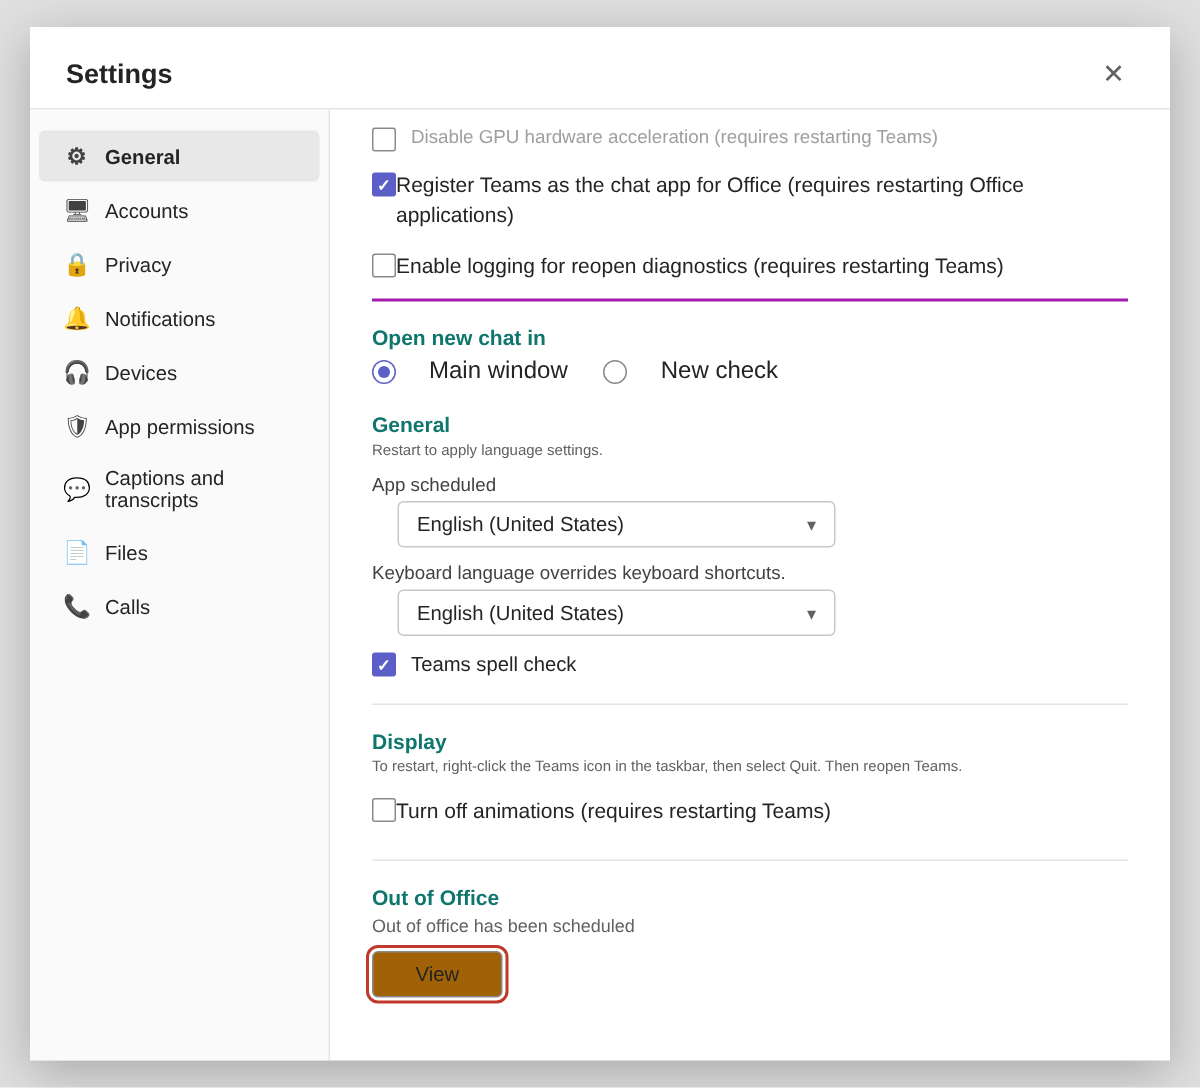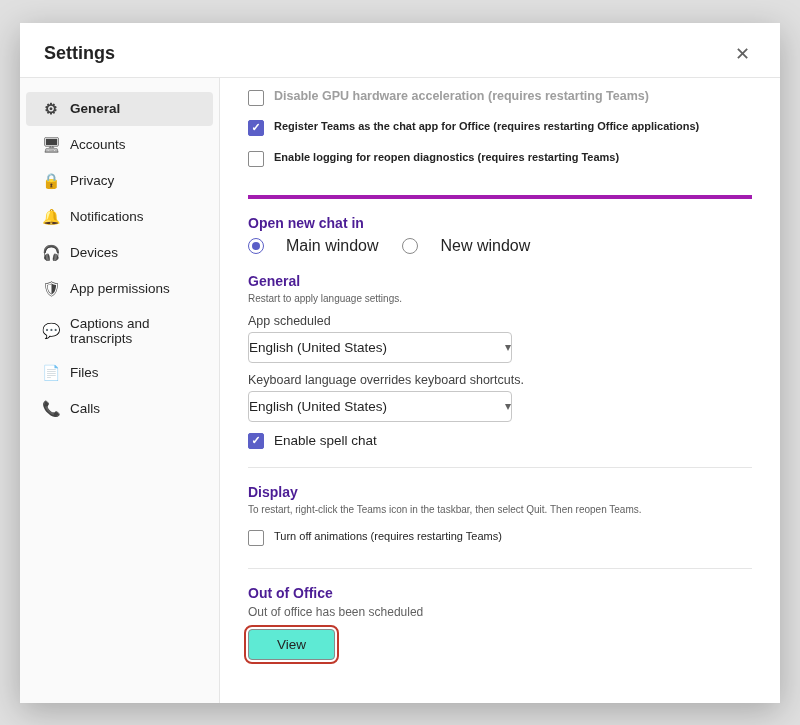--- a/index.html
+++ b/index.html
@@ -88,23 +88,22 @@
       padding: 8px 28px 24px 28px;
       overflow-y: auto;
     }
     .section {
       margin-bottom: 18px;
     }
     
     .checkbox-row {
       display: flex;
       align-items: flex-start;
-      gap: 10px;
       padding: 4px 0;
-      font-size: 11px;
+      font-size: 14px;
       color: #242424;
     }
     .checkbox-row .cb-label {
       line-height: 1.4;
     }
     .cb {
       width: 16px;
       height: 16px;
       border: 1.5px solid #8a8a8a;
       border-radius: 2px;
@@ -123,21 +122,21 @@
     .cb.checked::after {
       content: '✓';
       color: #fff;
       font-size: 11px;
       font-weight: 700;
     }
     
     .section-title {
       font-size: 14px;
       font-weight: 700;
-      color: #4c1d95;
+      color: #0f766e;
       margin-bottom: 4px;
       margin-top: 16px;
     }
     .section-subtitle {
       font-size: 10px;
       color: #616161;
       margin-bottom: 10px;
     }
     
     .radio-group {
@@ -180,27 +179,28 @@
       color: #424242;
       margin-bottom: 4px;
       margin-top: 10px;
     }
     .dropdown {
       display: flex;
       align-items: center;
       justify-content: space-between;
       border: 1px solid #c7c7c7;
       border-radius: 4px;
-      padding: 7px 0;
+      padding: 7px 12px;
       font-size: 13.5px;
       color: #242424;
-      width: 264px;
+      width: 292px;
       cursor: pointer;
       background: #fff;
       margin-bottom: 4px;
+      margin-left: 17px;
     }
     .dropdown-arrow {
       font-size: 12px;
       color: #616161;
     }
     
     .divider {
       border: none;
       border-top: 1px solid #e5e5e5;
       margin: 14px 0;
@@ -214,43 +214,42 @@
       font-size: 13.5px;
     }
     
     .out-of-office-sub {
       font-size: 12px;
       color: #616161;
       margin-bottom: 10px;
     }
     .view-btn {
       border: 1.5px solid #8a8a8a;
-      background: #5eead4;
+      background: #a16207;
       padding: 7px 28px;
       font-size: 13.5px;
       border-radius: 4px;
       cursor: pointer;
       color: #242424;
       outline: 2.5px solid #c0392b;
       outline-offset: 2px;
     }
     
     .fade-row {
       color: #9e9e9e;
       font-size: 12.5px;
       padding: 3px 0;
       display: flex;
       align-items: flex-start;
       gap: 10px;
     }
     .top-section {
-      border-bottom: 4px solid #a21caf;
-      padding-bottom: 24px;
+      border-bottom: 2px solid #a21caf;
+      padding-bottom: 8px;
       margin-bottom: 8px;
-      font-weight: bold;
     }
   </style>
 </head>
 <body>
 
 <div class="dialog">
 
   <div class="dialog-header">
     <span class="dialog-title">Settings</span>
     <button class="close-btn">✕</button>
@@ -328,41 +327,41 @@
 
       <div class="section">
         <div class="section-title">Open new chat in</div>
         <div class="radio-group">
           <div class="radio-option">
             <div class="radio-circle selected"></div>
             <span>Main window</span>
           </div>
           <div class="radio-option">
             <div class="radio-circle"></div>
-            <span>New window</span>
+            <span>New check</span>
           </div>
         </div>
       </div>
 
       <div class="section">
         <div class="section-title">General</div>
         <div class="section-subtitle">Restart to apply language settings.</div>
         <div class="dropdown-label">App scheduled</div>
         <div class="dropdown">
           <span>English (United States)</span>
           <span class="dropdown-arrow">▾</span>
         </div>
         <div class="dropdown-label" style="margin-top:10px;">Keyboard language overrides keyboard shortcuts.</div>
         <div class="dropdown">
           <span>English (United States)</span>
           <span class="dropdown-arrow">▾</span>
         </div>
         <div class="spell-check-row">
           <div class="cb checked"></div>
-          <span>Enable spell chat</span>
+          <span>Teams spell check</span>
         </div>
       </div>
 
       <hr class="divider">
 
       <div class="section">
         <div class="section-title">Display</div>
         <div class="section-subtitle">To restart, right-click the Teams icon in the taskbar, then select Quit. Then reopen Teams.</div>
         <div class="checkbox-row">
           <div class="cb"></div>

